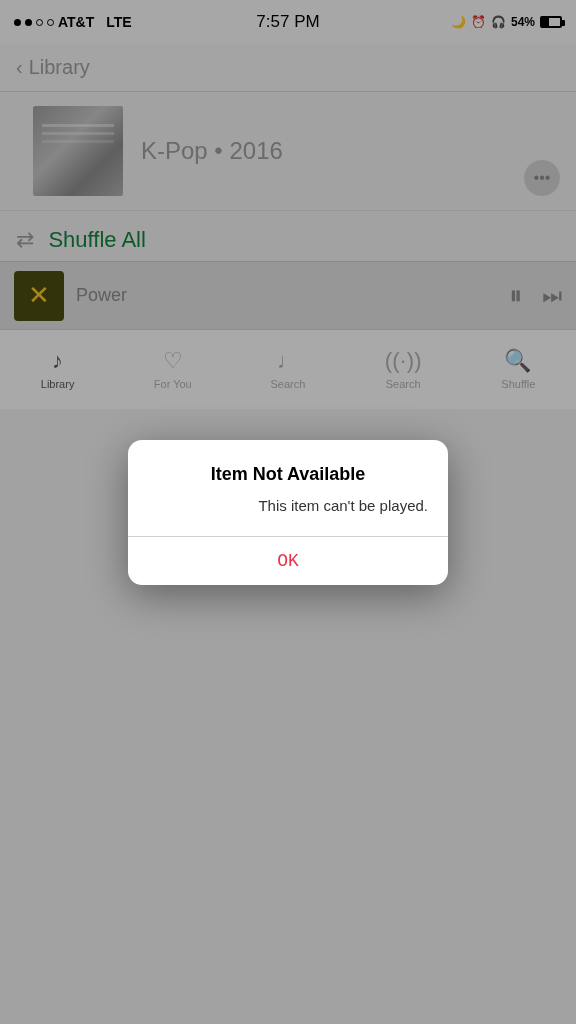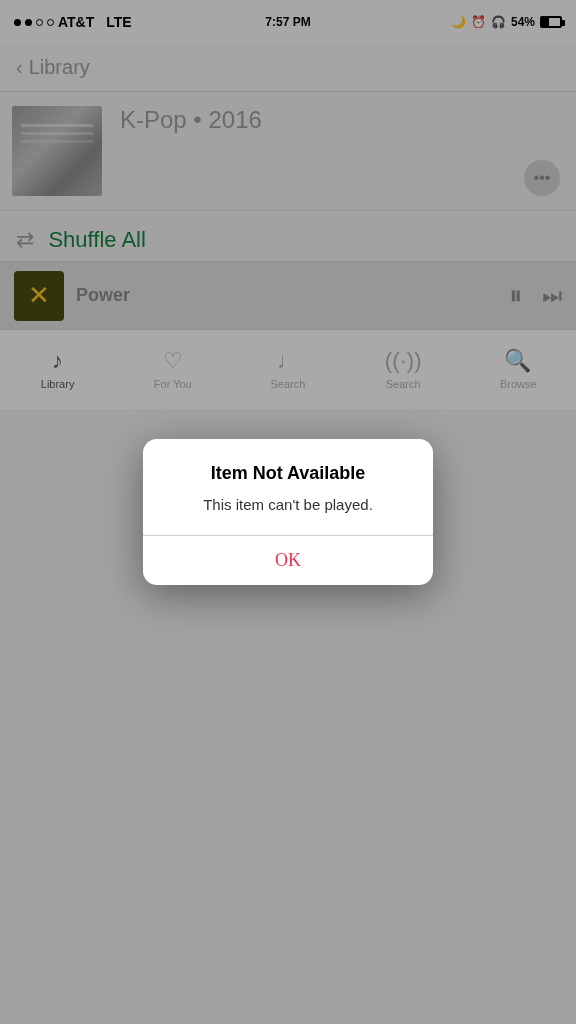--- a/index.html
+++ b/index.html
@@ -23,21 +23,21 @@
       align-items: center;
       justify-content: space-between;
       padding: 0 14px;
       font-size: 14px;
       font-weight: 600;
       color: #000;
       position: relative;
       z-index: 1;
     }
     .status-left { display: flex; align-items: center; gap: 4px; }
-    .status-center { position: absolute; left: 50%; transform: translateX(-50%); font-size: 12px; font-weight: 700; }
+    .status-center { position: absolute; left: 50%; transform: translateX(-50%); font-size: 17px; font-weight: 400; }
     .status-right { display: flex; align-items: center; gap: 5px; font-size: 12px; }
     .signal-dot { width: 7px; height: 7px; border-radius: 50%; background: #000; display: inline-block; }
     .signal-dot.empty { background: transparent; border: 1.5px solid #000; }
 
     
     .main-content {
       position: relative;
       width: 100%;
       background: #e0e0e0;
       padding-top: 0;
@@ -66,22 +66,22 @@
     }
     .nav-title {
       font-size: 20px;
       font-weight: 400;
       color: #999;
     }
 
     
     .album-row {
       display: flex;
-      align-items: flex-start;
-      padding: 14px 12px;
+      align-items: center;
+      padding: 14px 33px;
       background: #e8e8e8;
       position: relative;
     }
     .album-art {
       width: 90px;
       height: 90px;
       background: #b0b0b0;
       border-radius: 3px;
       overflow: hidden;
       flex-shrink: 0;
@@ -219,21 +219,21 @@
     }
     .np-art-symbol {
       font-size: 26px;
       color: #f0c020;
     }
     .np-title {
       flex: 1;
       margin-left: 12px;
       font-size: 18px;
       color: #888;
-      font-weight: 700;
+      font-weight: 400;
     }
     .np-controls {
       display: flex;
       align-items: center;
       gap: 20px;
     }
     .np-pause {
       font-size: 26px;
       color: #888;
     }
@@ -283,52 +283,53 @@
       z-index: 10;
       display: flex;
       align-items: center;
       justify-content: center;
     }
 
     
     .alert-dialog {
       background: #fff;
       border-radius: 14px;
-      width: 290px;
+      width: 320px;
       overflow: hidden;
       box-shadow: 0 10px 40px rgba(0,0,0,0.4);
     }
     .alert-body {
       padding: 24px 20px 20px;
       text-align: center;
     }
     .alert-title {
       font-size: 18px;
       font-weight: 700;
       color: #000;
       margin-bottom: 10px;
     }
     .alert-message {
       font-size: 15px;
       color: #333;
       line-height: 1.4;
+      text-align: right;
     }
     .alert-divider {
       height: 1px;
       background: #d0d0d0;
     }
     .alert-btn {
       width: 100%;
       padding: 14px;
       background: transparent;
       border: none;
       font-size: 18px;
       color: #e8334a;
       cursor: pointer;
-      font-family: Liberation Serif, serif;
+      font-family: Liberation Mono, monospace;
     }
   </style>
 </head>
 <body>
 
 <div class="status-bar">
   <div class="status-left">
     <span class="signal-dot"></span>
     <span class="signal-dot"></span>
     <span class="signal-dot empty"></span>
@@ -417,21 +418,21 @@
     <div class="tab-item">
       <span class="tab-icon">♩</span>
       <span class="tab-label">Search</span>
     </div>
     <div class="tab-item">
       <span class="tab-icon">((·))</span>
       <span class="tab-label">Search</span>
     </div>
     <div class="tab-item">
       <span class="tab-icon">🔍</span>
-      <span class="tab-label">Browse</span>
+      <span class="tab-label">Shuffle</span>
     </div>
   </div>
 
 </div>
 
 <div class="overlay">
   <div class="alert-dialog">
     <div class="alert-body">
       <div class="alert-title">Item Not Available</div>
       <div class="alert-message">This item can't be played.</div>

